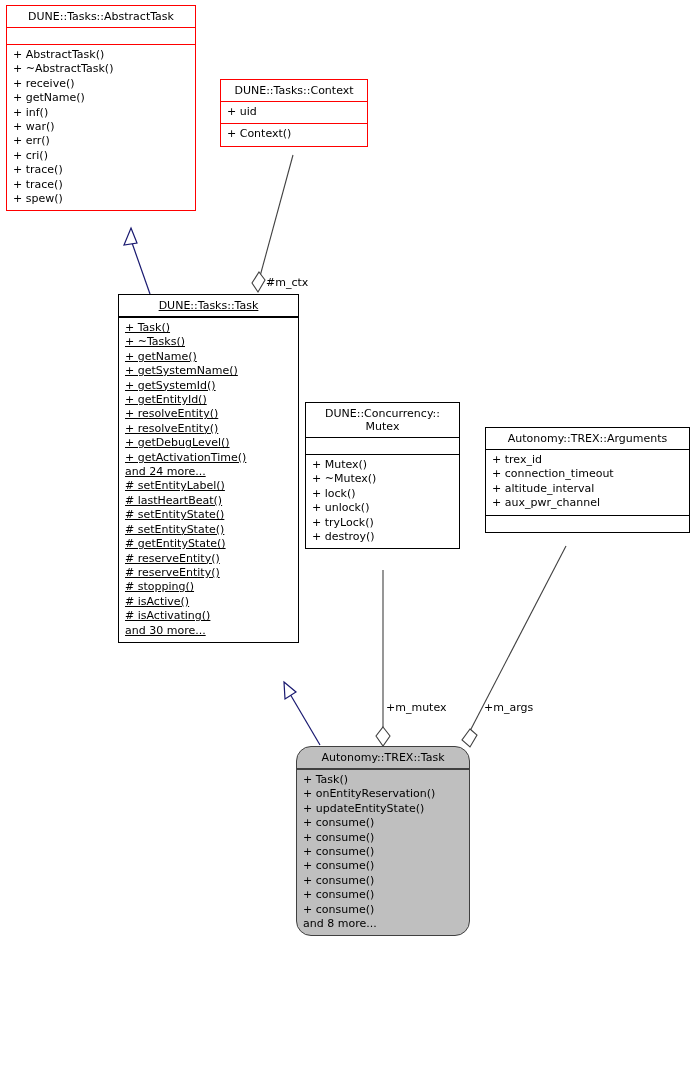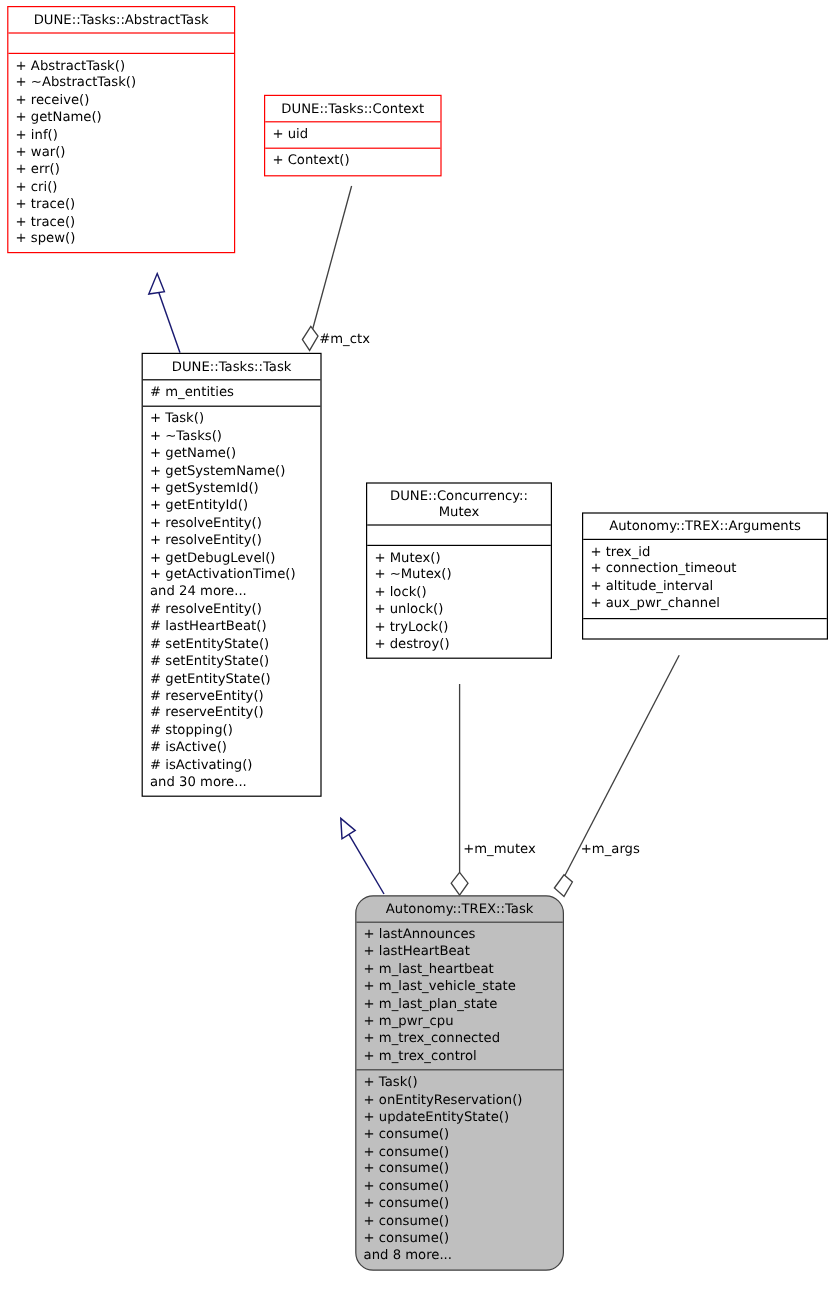--- a/index.html
+++ b/index.html
@@ -144,40 +144,37 @@
     <div class="cls-sep"></div>
     <div class="cls-section">
       <div class="cls-row">+ uid</div>
     </div>
     <div class="cls-sep"></div>
     <div class="cls-section">
       <div class="cls-row">+ Context()</div>
     </div>
   </div>
 
-  <div class="uml-class" style="left:118px; top:294px; width:150px;">
+  <div class="uml-class" style="left:118px; top:294px; width:181px;text-decoration:underline;">
     <div class="cls-title">DUNE::Tasks::Task</div>
     <div class="cls-sep"></div>
-    <div class="cls-section">
-      <div class="cls-row"># m_entities</div>
-    </div>
     <div class="cls-sep"></div>
     <div class="cls-section">
       <div class="cls-row">+ Task()</div>
       <div class="cls-row">+ ~Tasks()</div>
       <div class="cls-row">+ getName()</div>
       <div class="cls-row">+ getSystemName()</div>
       <div class="cls-row">+ getSystemId()</div>
       <div class="cls-row">+ getEntityId()</div>
       <div class="cls-row">+ resolveEntity()</div>
       <div class="cls-row">+ resolveEntity()</div>
       <div class="cls-row">+ getDebugLevel()</div>
       <div class="cls-row">+ getActivationTime()</div>
       <div class="cls-row">and 24 more...</div>
-      <div class="cls-row"># resolveEntity()</div>
+      <div class="cls-row"># setEntityLabel()</div>
       <div class="cls-row"># lastHeartBeat()</div>
       <div class="cls-row"># setEntityState()</div>
       <div class="cls-row"># setEntityState()</div>
       <div class="cls-row"># getEntityState()</div>
       <div class="cls-row"># reserveEntity()</div>
       <div class="cls-row"># reserveEntity()</div>
       <div class="cls-row"># stopping()</div>
       <div class="cls-row"># isActive()</div>
       <div class="cls-row"># isActivating()</div>
       <div class="cls-row">and 30 more...</div>
@@ -209,30 +206,20 @@
       <div class="cls-row">+ lock()</div>
       <div class="cls-row">+ unlock()</div>
       <div class="cls-row">+ tryLock()</div>
       <div class="cls-row">+ destroy()</div>
     </div>
   </div>
 
   <div class="uml-class filled" style="left:296px; top:746px; width:174px;">
     <div class="cls-title">Autonomy::TREX::Task</div>
     <div class="cls-sep"></div>
-    <div class="cls-section">
-      <div class="cls-row">+ lastAnnounces</div>
-      <div class="cls-row">+ lastHeartBeat</div>
-      <div class="cls-row">+ m_last_heartbeat</div>
-      <div class="cls-row">+ m_last_vehicle_state</div>
-      <div class="cls-row">+ m_last_plan_state</div>
-      <div class="cls-row">+ m_pwr_cpu</div>
-      <div class="cls-row">+ m_trex_connected</div>
-      <div class="cls-row">+ m_trex_control</div>
-    </div>
     <div class="cls-sep"></div>
     <div class="cls-section">
       <div class="cls-row">+ Task()</div>
       <div class="cls-row">+ onEntityReservation()</div>
       <div class="cls-row">+ updateEntityState()</div>
       <div class="cls-row">+ consume()</div>
       <div class="cls-row">+ consume()</div>
       <div class="cls-row">+ consume()</div>
       <div class="cls-row">+ consume()</div>
       <div class="cls-row">+ consume()</div>

